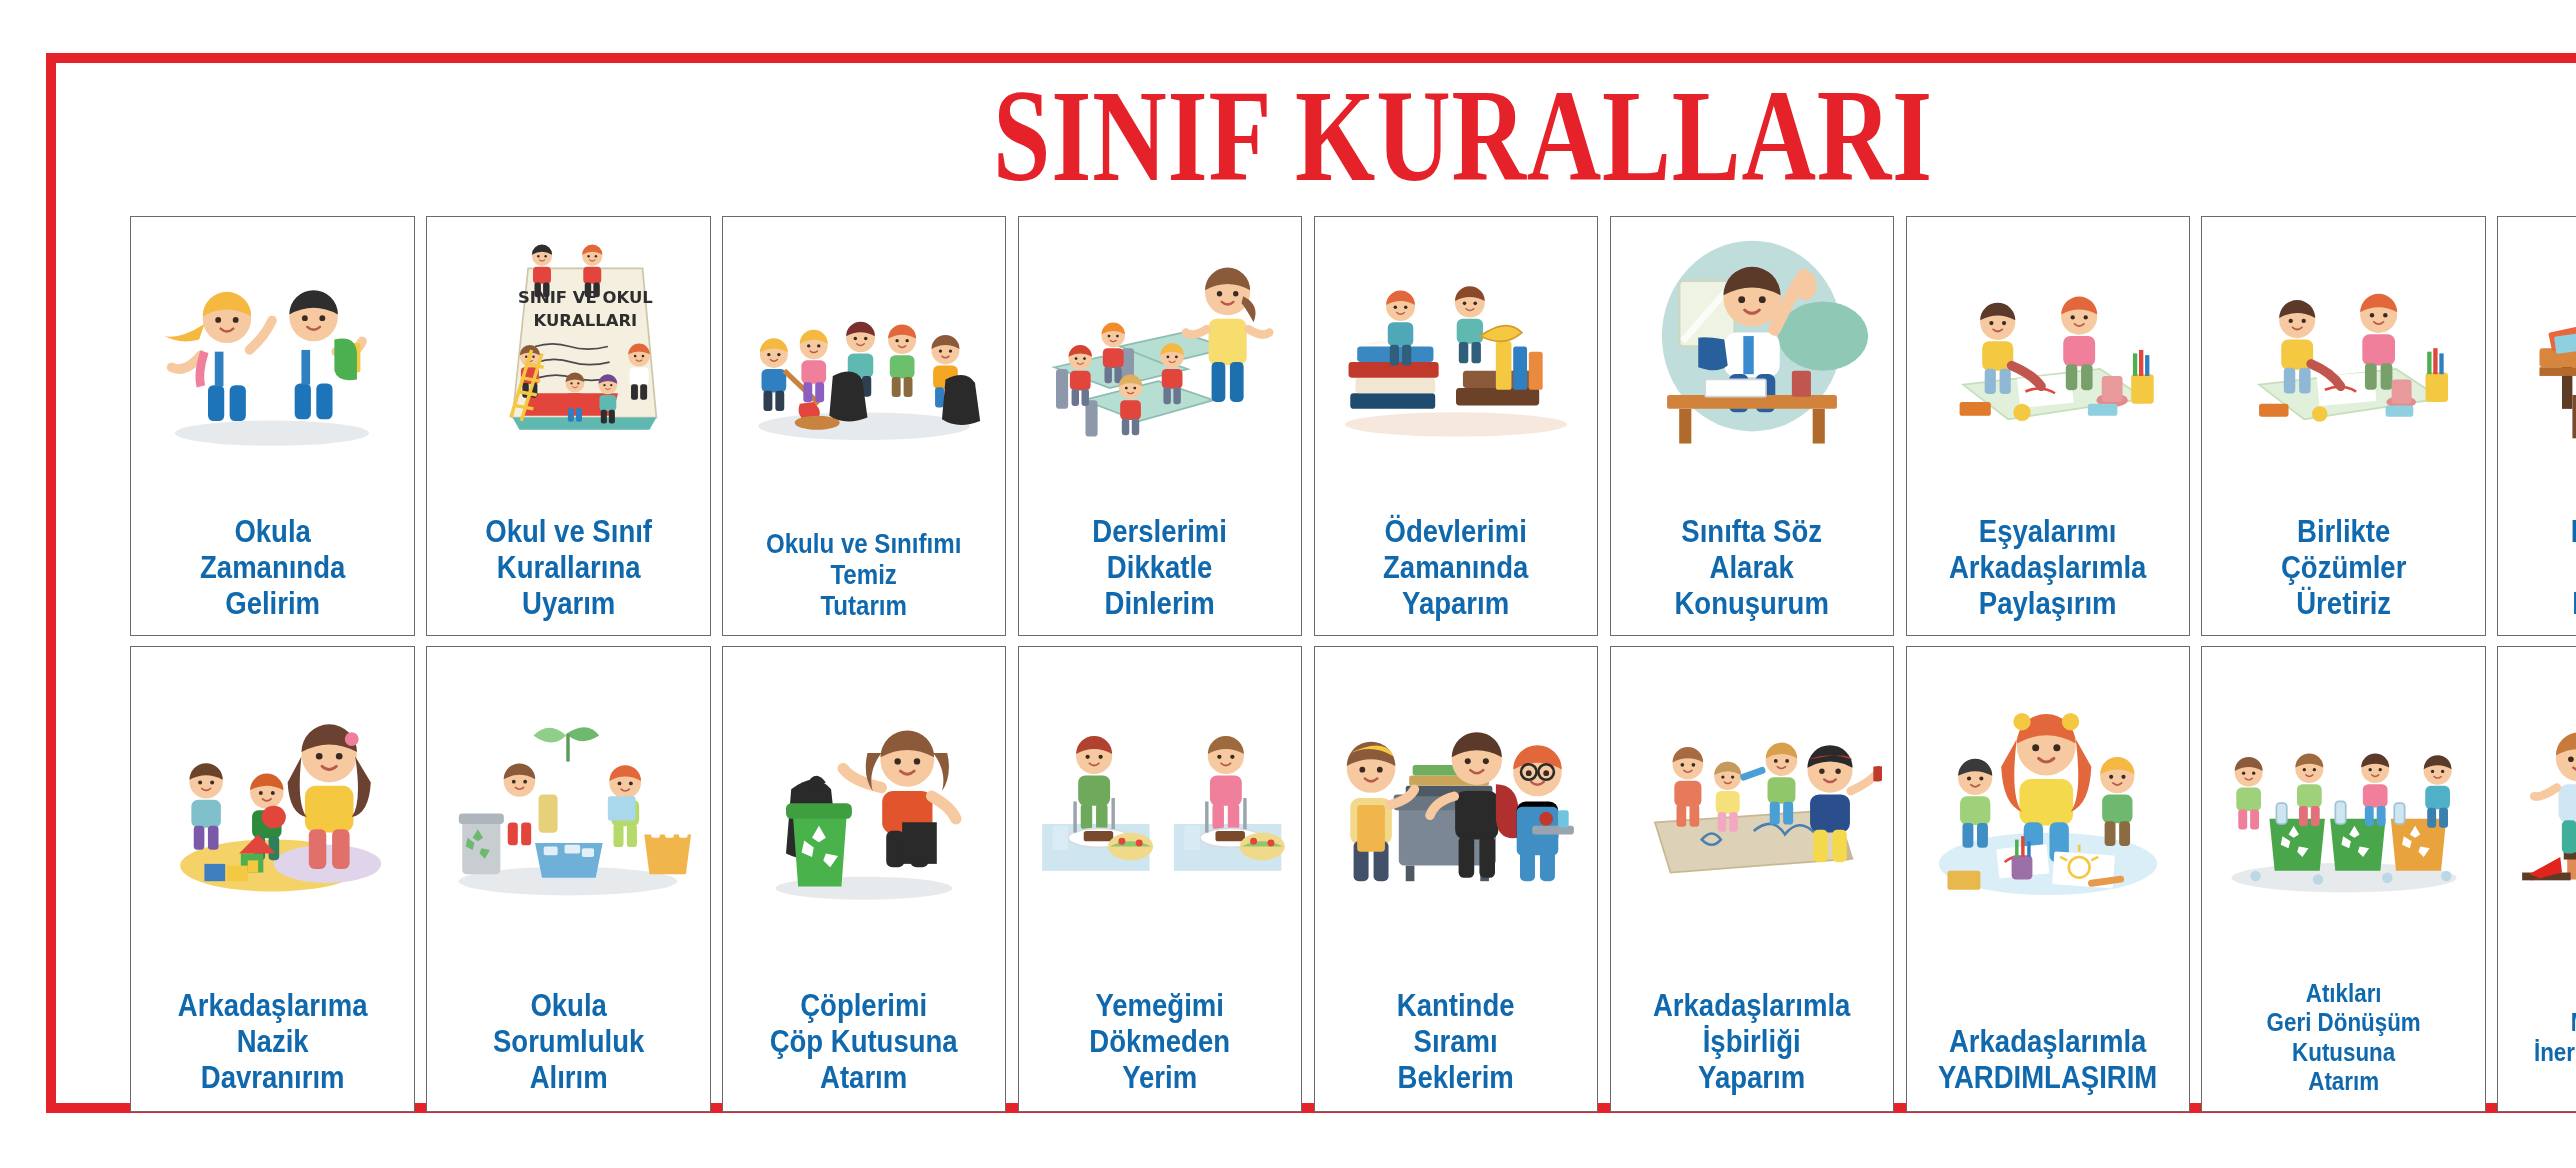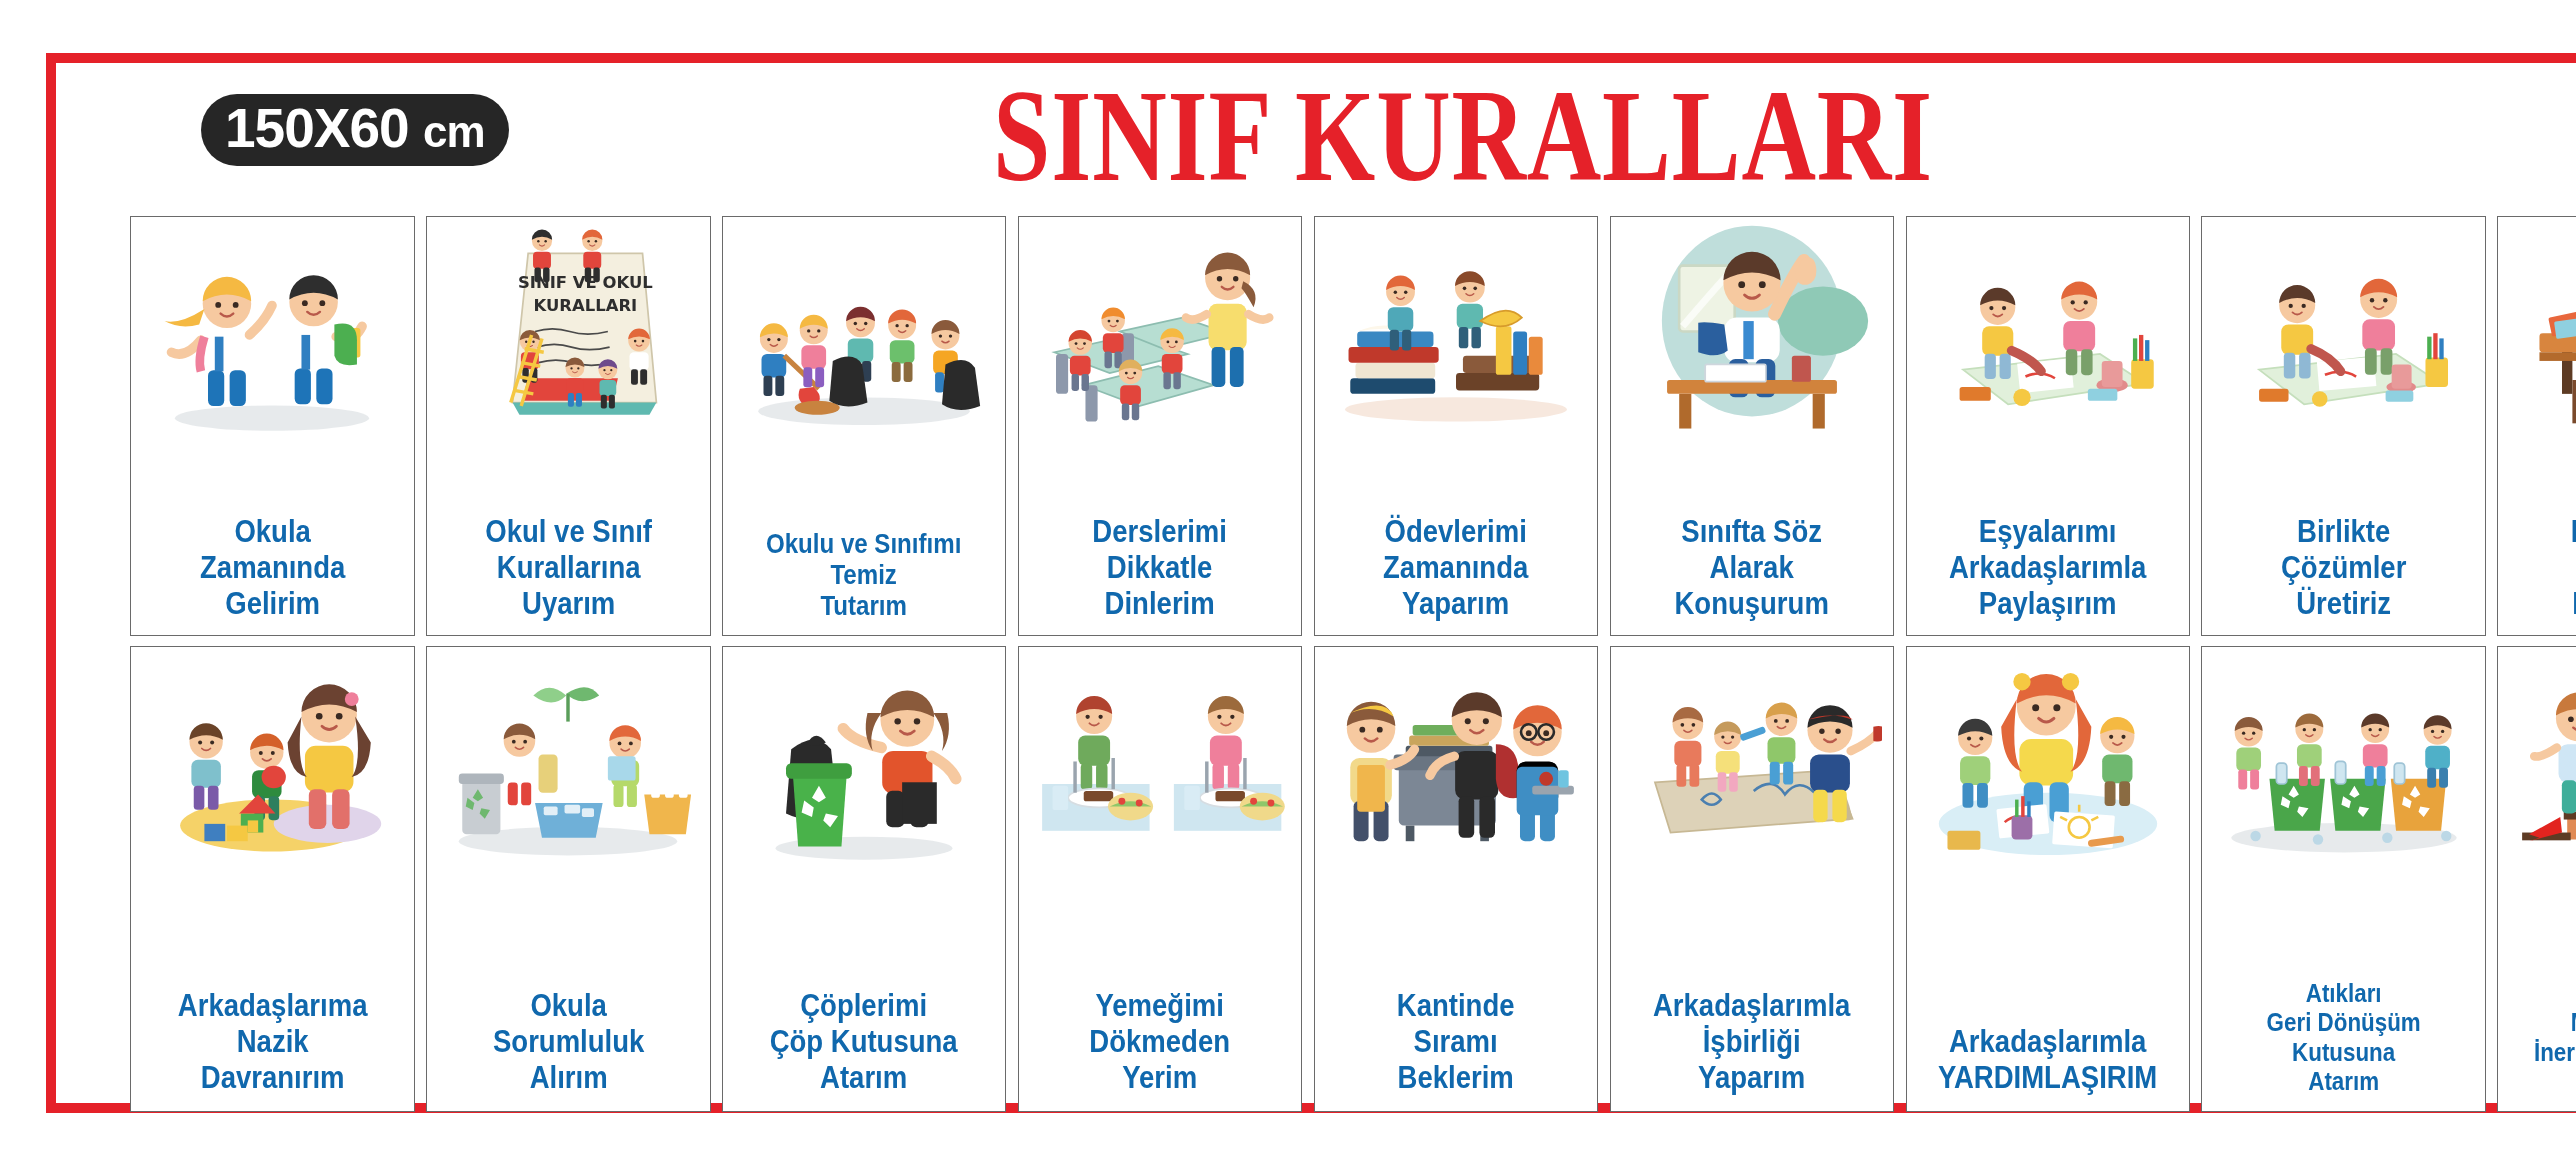--- a/index.html
+++ b/index.html
@@ -54,21 +54,21 @@
     position:relative;
     border:1px solid #6a6a6a;
     background:#ffffff;
     box-sizing:border-box;
     overflow:hidden;
     display:flex;flex-direction:column;
     align-items:center;
   }
   .card-art{
     width:100%;height:55%;
-    display:flex;align-items:flex-start;justify-content:center;
+    display:flex;align-items:flex-end;justify-content:center;
     padding-top:7.2px;
     box-sizing:border-box;
   }
   .card-art svg{max-width:92%;max-height:100%;}
   .card-label{
     width:96%;
     text-align:center;
     color:#1068ad;
     font-family:"Liberation Sans",sans-serif;
     font-weight:bold;
@@ -85,21 +85,20 @@
   .card-label.small{font-size:28px;}
   .card-label.xsmall{font-size:26px;}
 </style>
 </head>
 <body>
 
 <div id="poster">
 
   <div id="frame"></div>
 
-  <div id="size-badge"><span>150X60</span> <span class="unit">cm</span></div>
 
   <div id="poster-title">SINIF KURALLARI</div>
 
   <div id="grid">
       <div class="card">
         <div class="card-art">
   <svg viewBox="0 0 300 240">
    <ellipse cx="150" cy="224" rx="112" ry="14.56" fill="#dfe3e6" opacity="0.75"></ellipse>
    <g transform="translate(98,124)">
      <rect x="-26" y="0" width="52" height="48.160000000000004" rx="11.44" fill="#ffffff"></rect>

